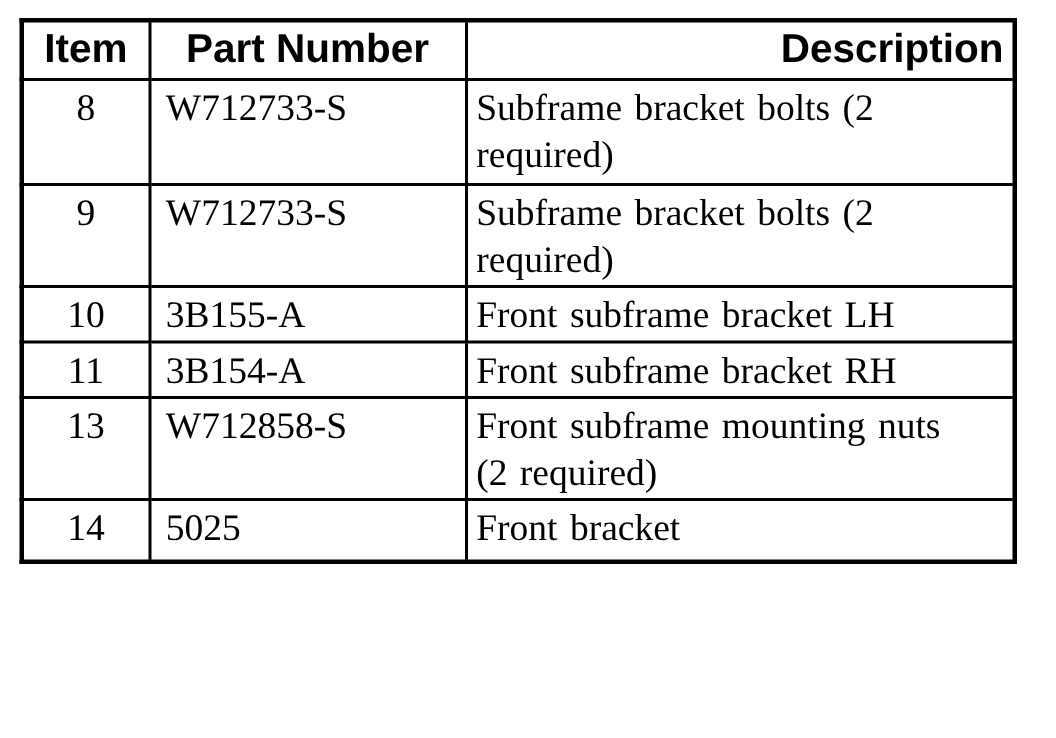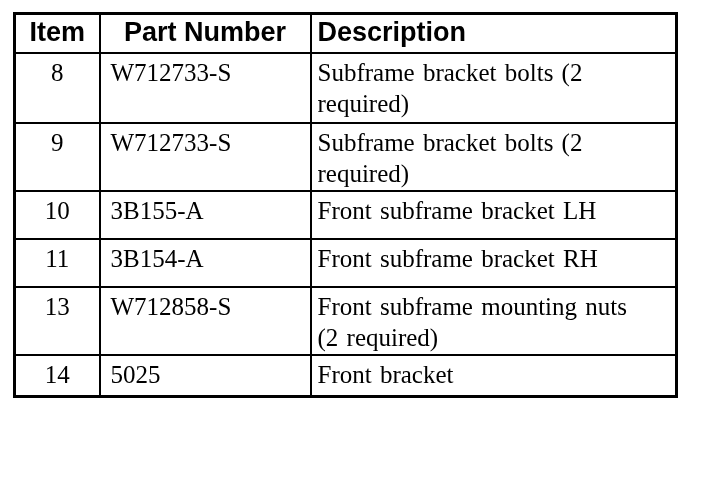--- a/index.html
+++ b/index.html
@@ -39,21 +39,21 @@
 
   table.parts-table th {
     font-family: "Liberation Sans", sans-serif;
     font-weight: bold;
     font-size: 27px;
     vertical-align: middle;
     padding: 2px 6px 4px 6px;
     text-align: center;
   }
   table.parts-table th.h-desc {
-    text-align: left;
+    text-align: right;
   }
 
   table.parts-table td {
     font-family: "Liberation Serif", serif;
     font-size: 25px;
     line-height: 31px;
     padding-top: 3px;
     word-spacing: 2px;
   }
   td.cell-item {
@@ -69,21 +69,21 @@
   td.cell-desc {
     text-align: left;
     padding-left: 6px;
     padding-right: 4px;
     white-space: pre-line;
   }
 
   tr.rh-header { height: 39px; margin-top: 15px; }
   tr.rh-70 { height: 70px; }
   tr.rh-68 { height: 68px; }
-  tr.rh-40 { height: 48px; }
+  tr.rh-40 { height: 37px; }
   tr.rh-71 { height: 65px; }
   tr.rh-41 { height: 41px; }
 </style>
 </head>
 <body>
 
 <div class="page">
   <table class="parts-table">
     <colgroup>
       <col class="c-item">

